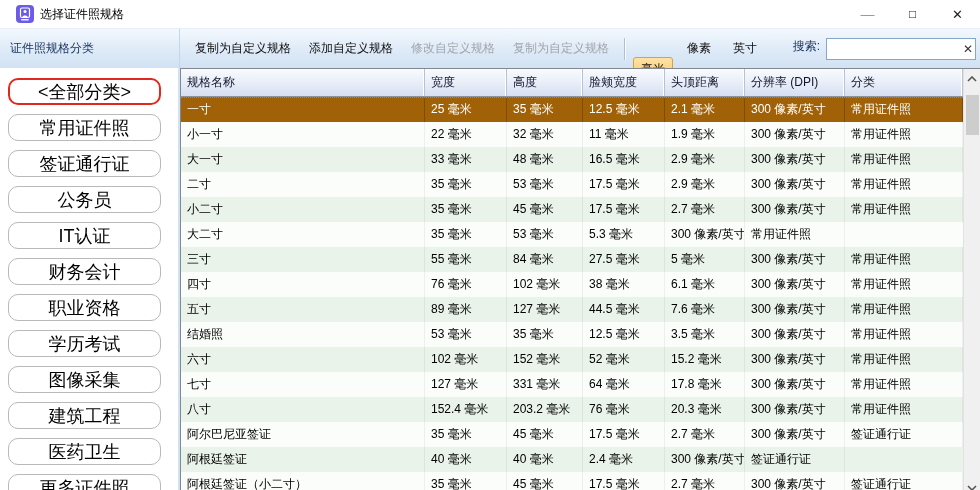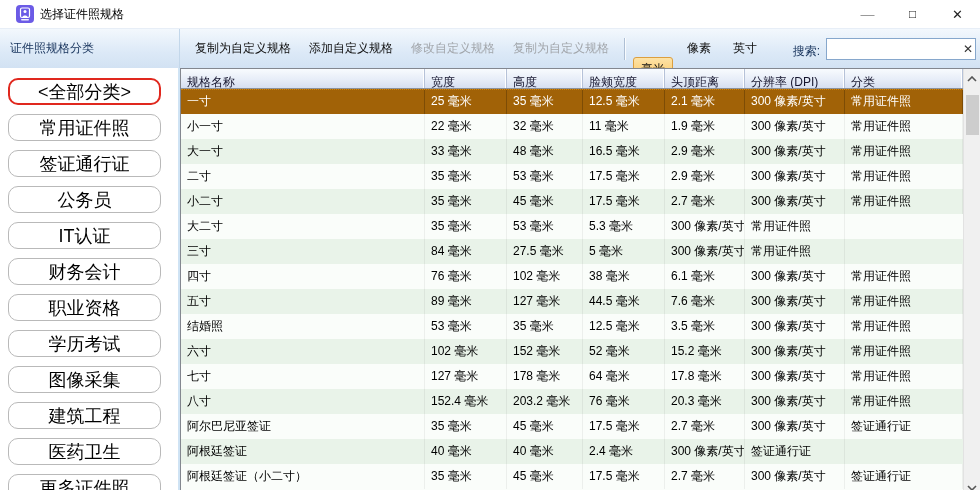--- a/index.html
+++ b/index.html
@@ -22,42 +22,42 @@
           border-top:1px solid #e7eef7; }
   .side-head { width:180px; flex:0 0 auto; display:flex; align-items:center; padding-left:10px;
                font-size:12px; color:#17335c; border-right:1px solid #c3d7ea; }
   .toolbar { flex:1; display:flex; align-items:center; padding:0 4px 0 10px; font-size:12px; color:#111; }
   .tb-btn { padding:3px 5px; margin-right:8px; white-space:nowrap; cursor:pointer; }
   .tb-btn.disabled { color:#a2a6ab; cursor:default; }
   .vsep { width:1px; height:22px; background:#aebfd4; box-shadow:1px 0 0 rgba(255,255,255,.8); margin:0 8px 0 2px; }
   .unit-btn { padding:3px 7px; margin-right:6px; border:1px solid transparent; border-radius:3px;
               white-space:nowrap; cursor:pointer; }
   .unit-btn.active { background:linear-gradient(#fde3a7,#fbc35c); border-color:#dc9f3f;margin-top:41px; }
-  .search-wrap { margin-left:auto; display:flex; align-items:flex-end; }
+  .search-wrap { margin-left:auto; display:flex; align-items:flex-start; }
   .search-label { margin-right:6px; color:#17335c; white-space:nowrap; }
   .search-box { position:relative; width:150px; height:22px; }
   .search-box input { width:100%; height:100%; border:1px solid #86a7cc; background:#fff;
                       padding:0 18px 0 4px; font-size:12px; outline:none; }
   .clear-x { position:absolute; right:3px; top:50%; transform:translateY(-50%);
              font-size:12px; color:#333; cursor:pointer; line-height:1; }
 
   
   .main { display:flex; height:430px; }
   .sidebar { width:180px; flex:0 0 auto; background:#fff; border-right:2px solid #cfe3f4;
              padding:10px 0 0 8px; display:flex; flex-direction:column; gap:9px; overflow:hidden; }
   .side-btn { width:153px; height:27px; flex:0 0 auto; border:1px solid #b9b9b9; border-radius:10px;
               background:#fff; display:flex; align-items:center; justify-content:center;
               font-size:18px; color:#000; cursor:pointer; }
   .side-btn.sel { border:2px solid #e0281e; }
 
   
   .table-area { flex:1; display:flex; border-top:1px solid #83878f; border-left:1px solid #83878f; min-width:0; }
   .table-cols { flex:1; min-width:0; display:flex; flex-direction:column; overflow:hidden; background:#fafdfa; }
   .grid7 { display:grid; grid-template-columns:244px 82px 76px 82px 80px 100px minmax(0,1fr); }
-  .thead { height:20px; background:linear-gradient(#f8fbfe,#e7edf8 55%,#d6dff1);
+  .thead { height:28px; background:linear-gradient(#f8fbfe,#e7edf8 55%,#d6dff1);
            border-bottom:1px solid #8d929b; flex:0 0 auto; }
   .hcell { font-size:12px; color:#15152e; line-height:27px; padding-left:6px;
            border-right:1px solid #b6c2d8; box-shadow:inset -1px 0 0 #fff; white-space:nowrap;
            overflow:hidden; cursor:pointer; }
   .tbody { flex:1; overflow:hidden; }
   .trow { height:25px; font-size:12px; color:#000; background:#fafdfa; cursor:default; }
   .trow.alt { background:#e9f3e9; }
   .trow.selected { background:#a16207; color:#fff; border-top:1px dotted #d0830a; }
   .tcell { line-height:24px; padding-left:6px; border-right:1px solid rgba(0,0,0,0.055);
            white-space:nowrap; overflow:hidden; }
@@ -190,20 +190,21 @@
           <div class="trow grid7">
             <div class="tcell">大二寸</div>
             <div class="tcell">35 毫米</div>
             <div class="tcell">53 毫米</div>
             <div class="tcell">5.3 毫米</div>
             <div class="tcell">300 像素/英寸</div>
             <div class="tcell">常用证件照</div>
           </div>
           <div class="trow grid7 alt">
             <div class="tcell">三寸</div>
+            <div class="tcell">55 毫米</div>
             <div class="tcell">84 毫米</div>
             <div class="tcell">27.5 毫米</div>
             <div class="tcell">5 毫米</div>
             <div class="tcell">300 像素/英寸</div>
             <div class="tcell">常用证件照</div>
           </div>
           <div class="trow grid7">
             <div class="tcell">四寸</div>
             <div class="tcell">76 毫米</div>
             <div class="tcell">102 毫米</div>
@@ -235,21 +236,21 @@
             <div class="tcell">102 毫米</div>
             <div class="tcell">152 毫米</div>
             <div class="tcell">52 毫米</div>
             <div class="tcell">15.2 毫米</div>
             <div class="tcell">300 像素/英寸</div>
             <div class="tcell">常用证件照</div>
           </div>
           <div class="trow grid7">
             <div class="tcell">七寸</div>
             <div class="tcell">127 毫米</div>
-            <div class="tcell">178 毫米</div>
+            <div class="tcell">331 毫米</div>
             <div class="tcell">64 毫米</div>
             <div class="tcell">17.8 毫米</div>
             <div class="tcell">300 像素/英寸</div>
             <div class="tcell">常用证件照</div>
           </div>
           <div class="trow grid7 alt">
             <div class="tcell">八寸</div>
             <div class="tcell">152.4 毫米</div>
             <div class="tcell">203.2 毫米</div>
             <div class="tcell">76 毫米</div>

